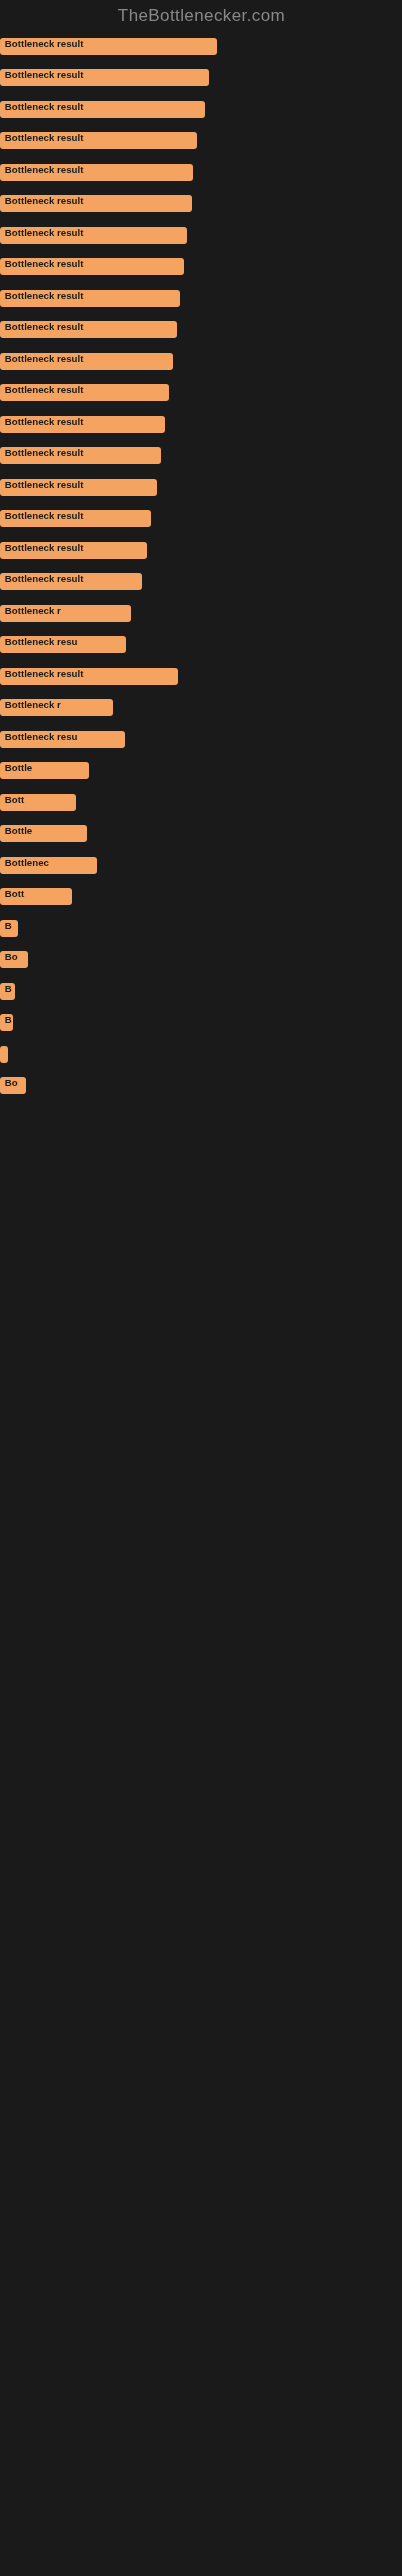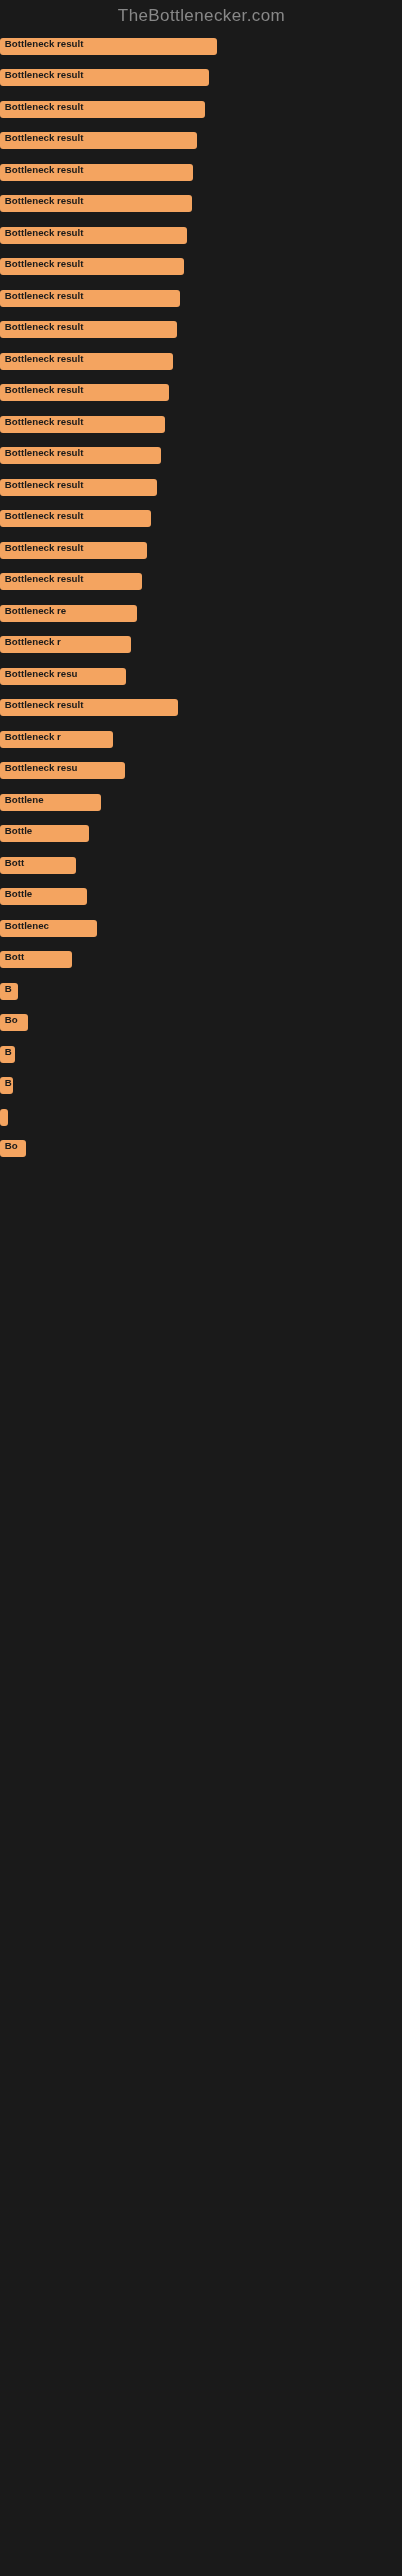--- a/index.html
+++ b/index.html
@@ -145,25 +145,20 @@
       <div class="bar" style="width: 147px;">
         <span class="bar-label">Bottleneck result</span>
       </div>
     </div>
     <div class="bar-row">
       <div class="bar" style="width: 142px;">
         <span class="bar-label">Bottleneck result</span>
       </div>
     </div>
     <div class="bar-row">
-      <div class="bar" style="width: 137px;">
-        <span class="bar-label">Bottleneck re</span>
-      </div>
-    </div>
-    <div class="bar-row">
       <div class="bar" style="width: 131px;">
         <span class="bar-label">Bottleneck r</span>
       </div>
     </div>
     <div class="bar-row">
       <div class="bar" style="width: 126px;">
         <span class="bar-label">Bottleneck resu</span>
       </div>
     </div>
     <div class="bar-row">
@@ -175,25 +170,20 @@
       <div class="bar" style="width: 113px;">
         <span class="bar-label">Bottleneck r</span>
       </div>
     </div>
     <div class="bar-row">
       <div class="bar" style="width: 125px;">
         <span class="bar-label">Bottleneck resu</span>
       </div>
     </div>
     <div class="bar-row">
-      <div class="bar" style="width: 101px;">
-        <span class="bar-label">Bottlene</span>
-      </div>
-    </div>
-    <div class="bar-row">
       <div class="bar" style="width: 89px;">
         <span class="bar-label">Bottle</span>
       </div>
     </div>
     <div class="bar-row">
       <div class="bar" style="width: 76px;">
         <span class="bar-label">Bott</span>
       </div>
     </div>
     <div class="bar-row">

